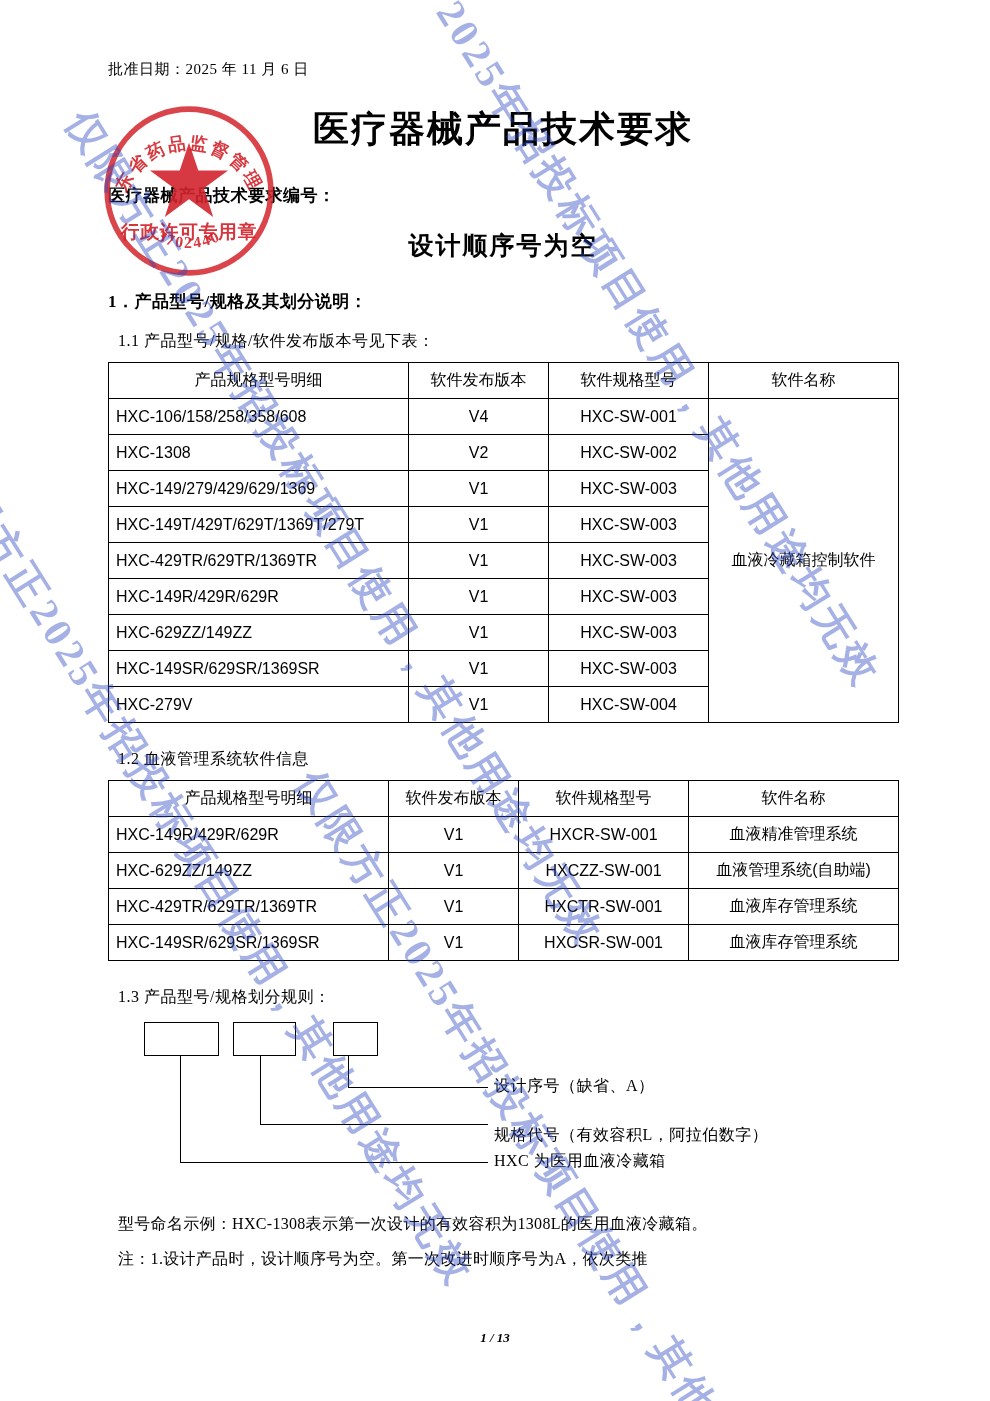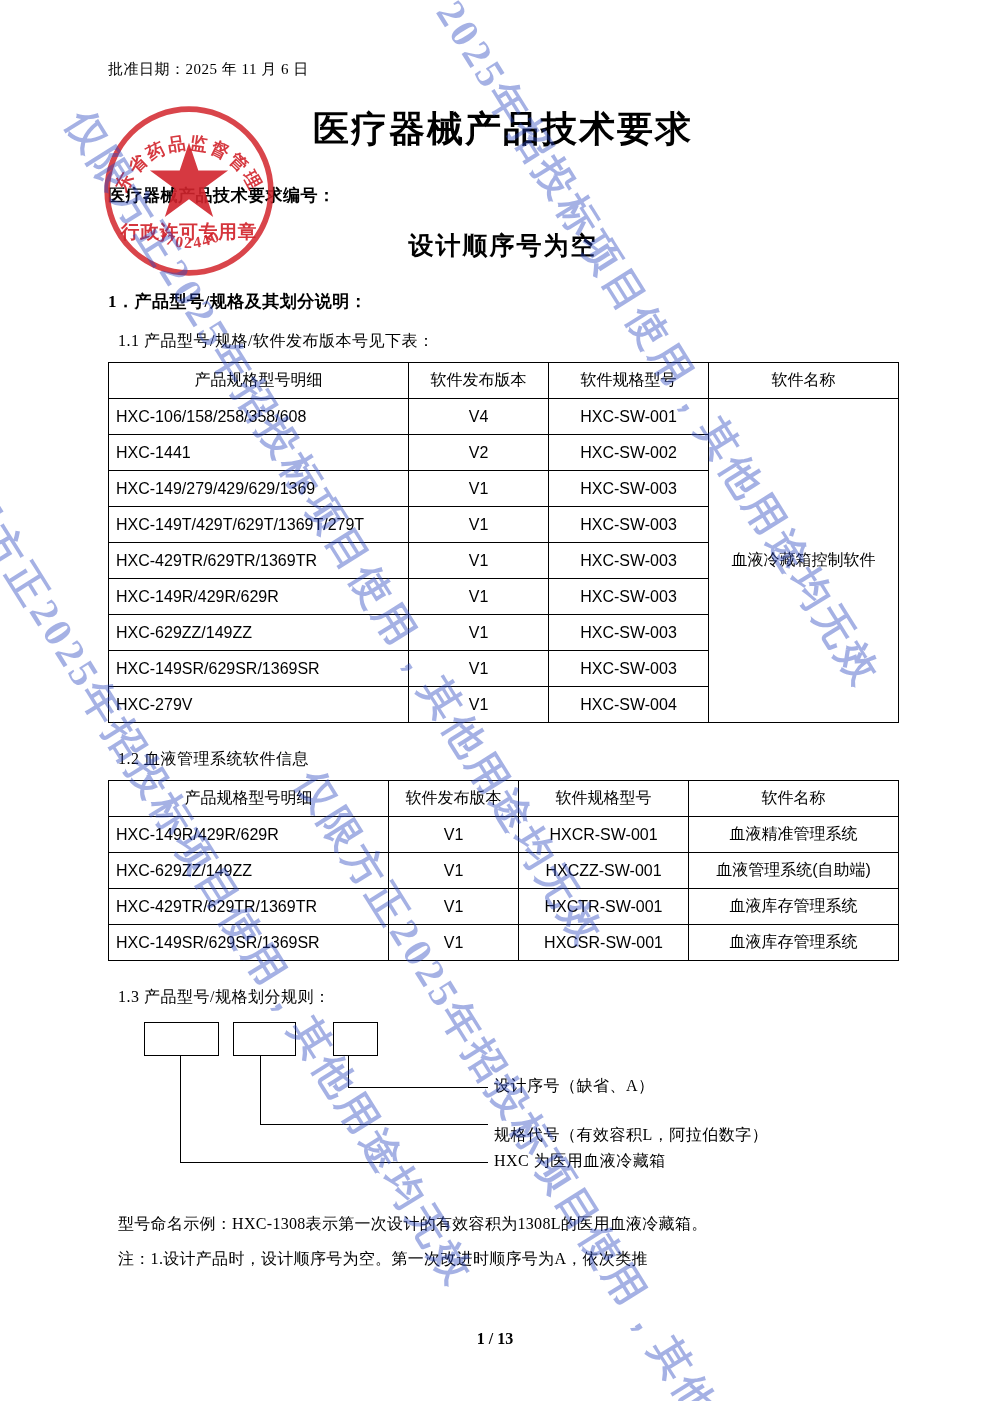--- a/index.html
+++ b/index.html
@@ -135,23 +135,24 @@
   .note-line.indent {
     margin-left: 38px;
   }
 
   .page-num {
     position: absolute;
     top: 1330px;
     left: 0;
     width: 990px;
     text-align: center;
-    font-size: 16px;
-    font-weight: bold;
-    font-family: "Liberation Serif", serif;
+    font-size: 13px;
+    font-weight: bold;
+    font-family: "Liberation Serif", serif;
+    font-style: italic;
   }
 
   
   .seal {
     position: absolute;
     left: 96px;
     top: 98px;
     width: 186px;
     height: 186px;
     pointer-events: none;
@@ -207,21 +208,21 @@
           <td>软件规格型号</td>
           <td>软件名称</td>
         </tr>
         <tr>
           <td class="left">HXC-106/158/258/358/608</td>
           <td>V4</td>
           <td>HXC-SW-001</td>
           <td rowspan="9">血液冷藏箱控制软件</td>
         </tr>
         <tr>
-          <td class="left">HXC-1441</td>
+          <td class="left">HXC-1308</td>
           <td>V2</td>
           <td>HXC-SW-002</td>
         </tr>
         <tr>
           <td class="left">HXC-149/279/429/629/1369</td>
           <td>V1</td>
           <td>HXC-SW-003</td>
         </tr>
         <tr>
           <td class="left">HXC-149T/429T/629T/1369T/279T</td>

